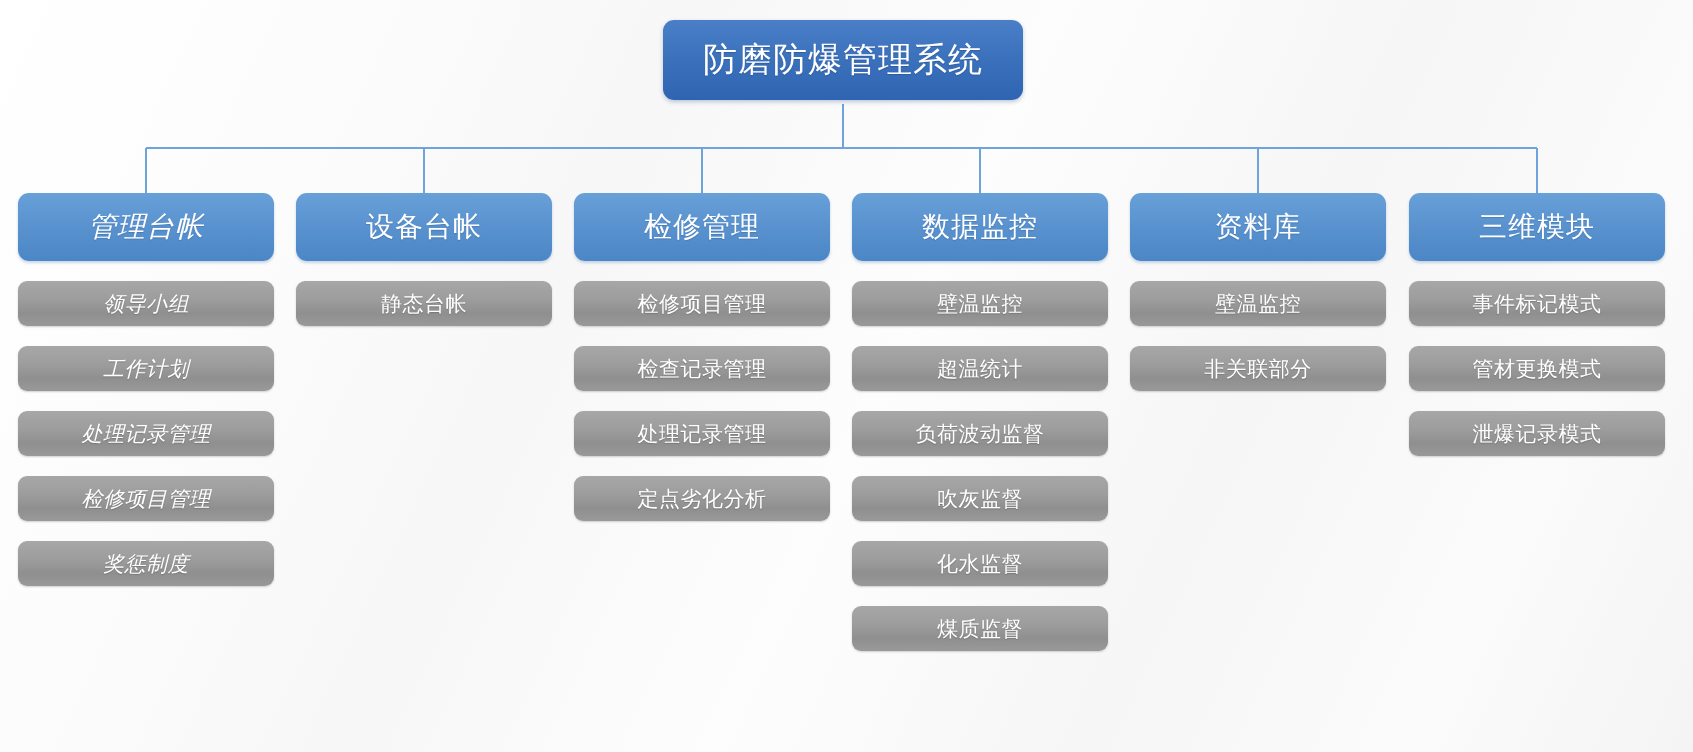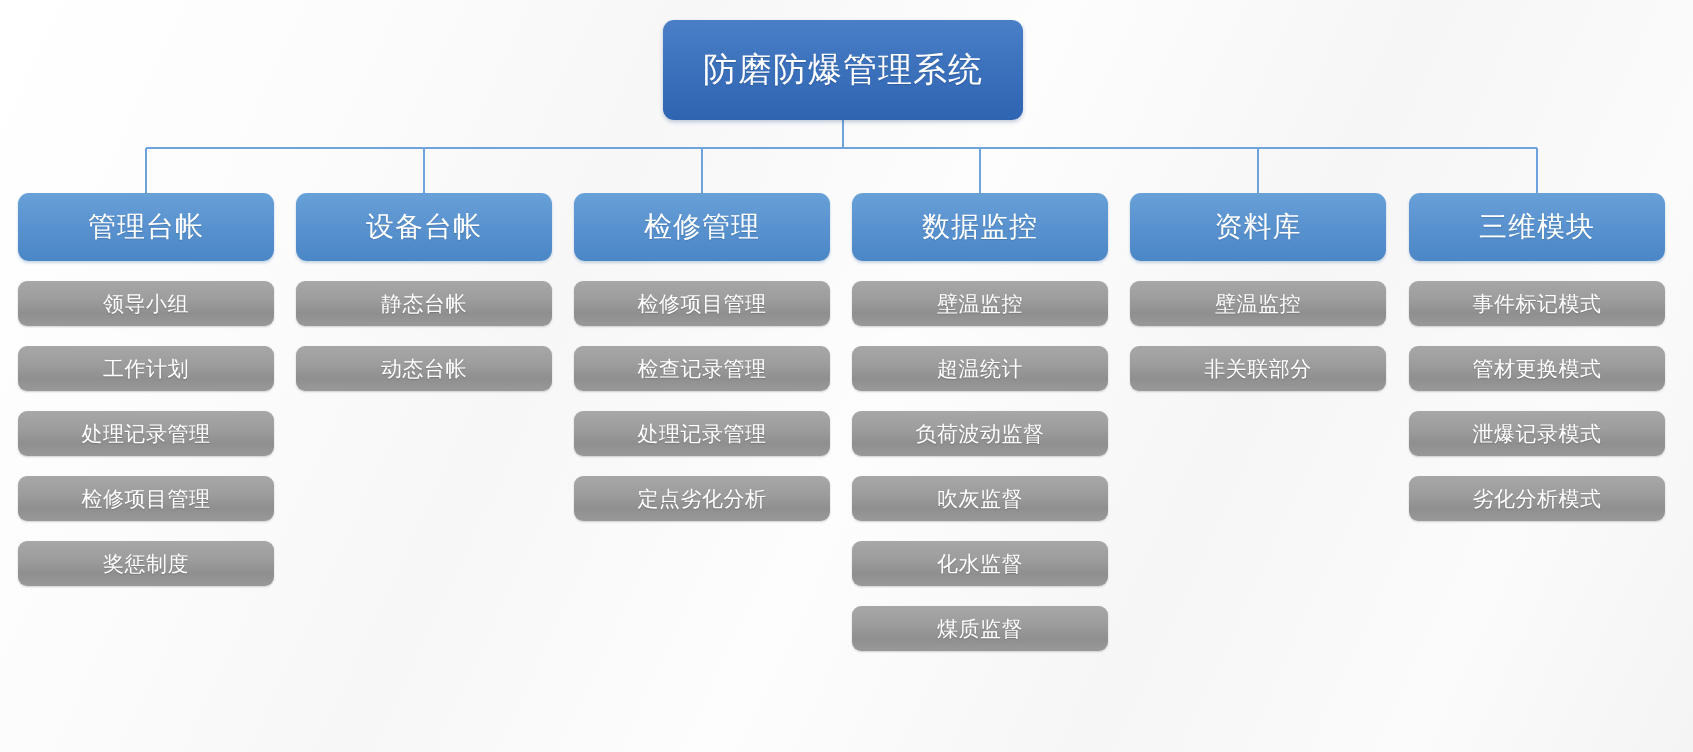--- a/index.html
+++ b/index.html
@@ -38,21 +38,21 @@
     height: 752px;
     pointer-events: none;
   }
 
   
   .root-node {
     position: absolute;
     left: 663px;
     top: 20px;
     width: 360px;
-    height: 100px;
+    height: 80px;
     border-radius: 11px;
     background: linear-gradient(180deg, #4a7fc8 0%, #3d72bd 42%, #2f64b2 100%);
     box-shadow: 0 2px 4px rgba(60,90,140,0.32);
     display: flex;
     align-items: center;
     justify-content: center;
     box-sizing: border-box;
   }
   .root-label {
     color: #ffffff;
@@ -129,21 +129,21 @@
       <line x1="980" y1="148" x2="980" y2="193"></line>
       <line x1="1258" y1="148" x2="1258" y2="193"></line>
       <line x1="1537" y1="148" x2="1537" y2="193"></line>
     </g>
   </svg>
 
   <div class="root-node">
     <span class="root-label">防磨防爆管理系统</span>
   </div>
 
-  <div class="column" style="left:18px; width:256px;">
+  <div class="column" style="left:18px; width:256px;font-style:italic;">
     <div class="l2-node">
       <span class="l2-label">管理台帐</span>
     </div>
     <div class="children">
       <div class="l3-node">
         <span class="l3-label">领导小组</span>
       </div>
       <div class="l3-node">
         <span class="l3-label">工作计划</span>
       </div>
@@ -160,23 +160,20 @@
   </div>
 
   <div class="column" style="left:296px; width:256px;">
     <div class="l2-node">
       <span class="l2-label">设备台帐</span>
     </div>
     <div class="children">
       <div class="l3-node">
         <span class="l3-label">静态台帐</span>
       </div>
-      <div class="l3-node">
-        <span class="l3-label">动态台帐</span>
-      </div>
     </div>
   </div>
 
   <div class="column" style="left:574px; width:256px;">
     <div class="l2-node">
       <span class="l2-label">检修管理</span>
     </div>
     <div class="children">
       <div class="l3-node">
         <span class="l3-label">检修项目管理</span>
@@ -240,19 +237,16 @@
     <div class="children">
       <div class="l3-node">
         <span class="l3-label">事件标记模式</span>
       </div>
       <div class="l3-node">
         <span class="l3-label">管材更换模式</span>
       </div>
       <div class="l3-node">
         <span class="l3-label">泄爆记录模式</span>
       </div>
-      <div class="l3-node">
-        <span class="l3-label">劣化分析模式</span>
-      </div>
     </div>
   </div>
 
 </div>
 
 </body></html>

